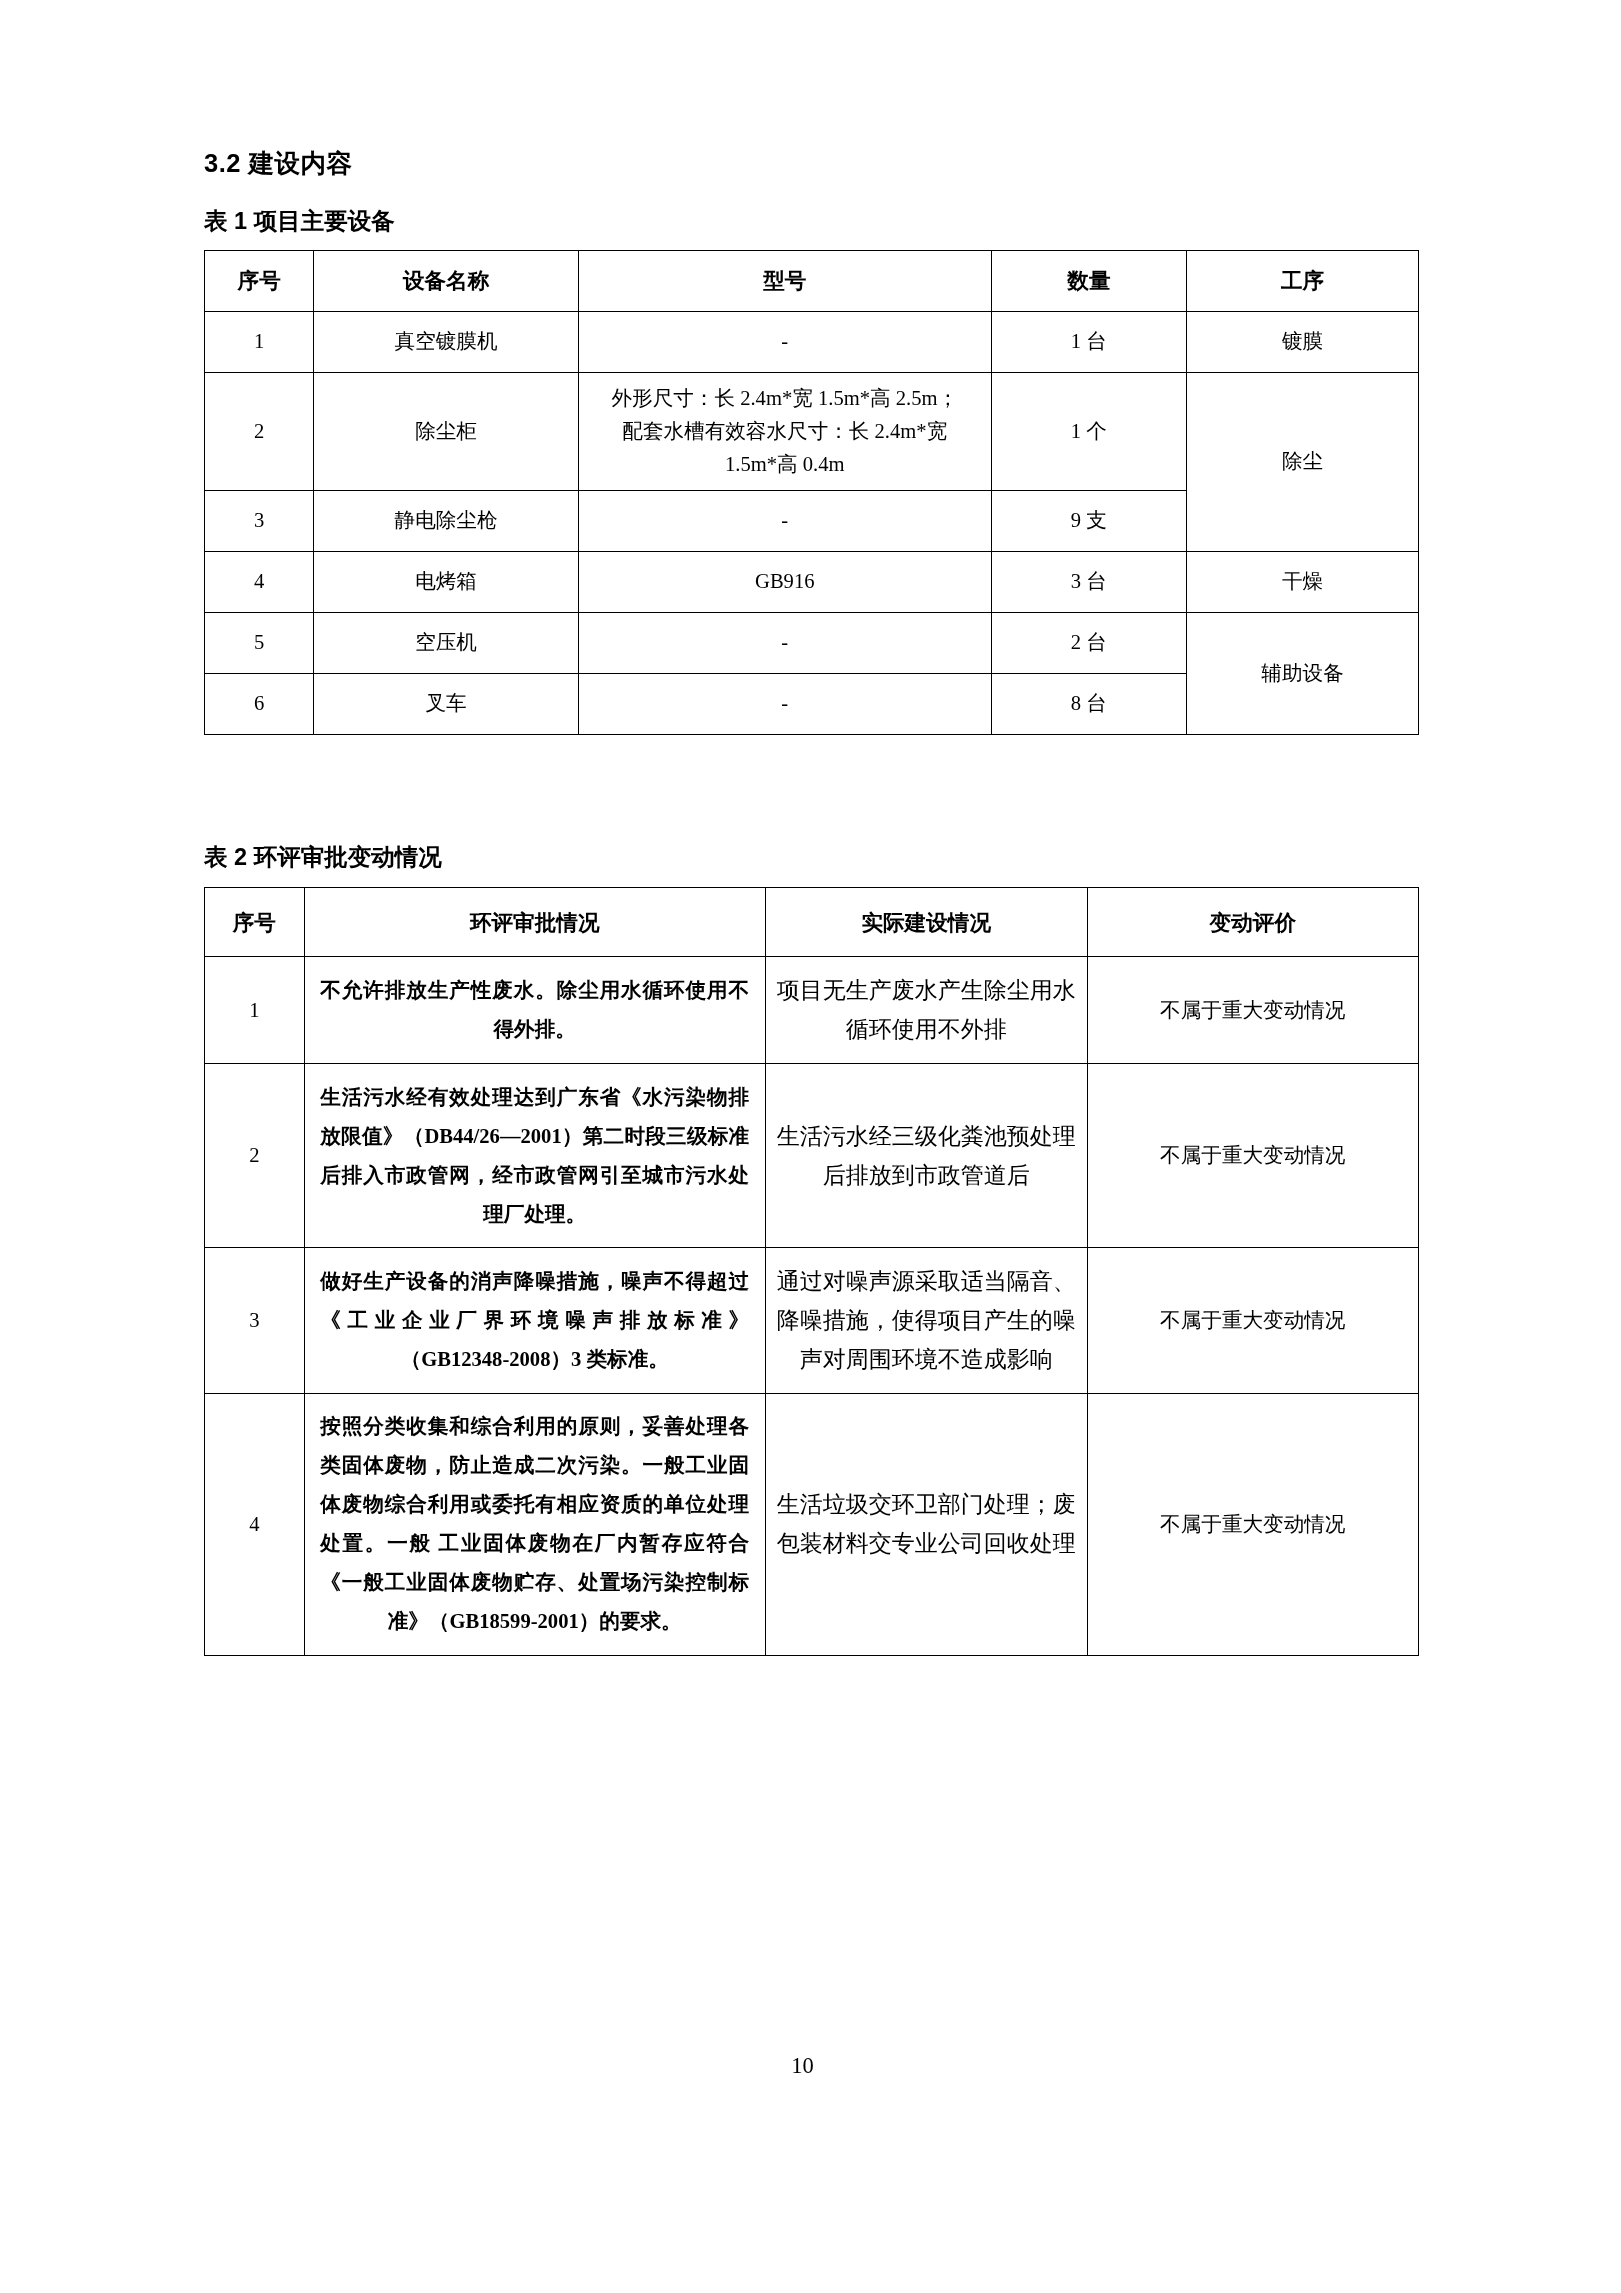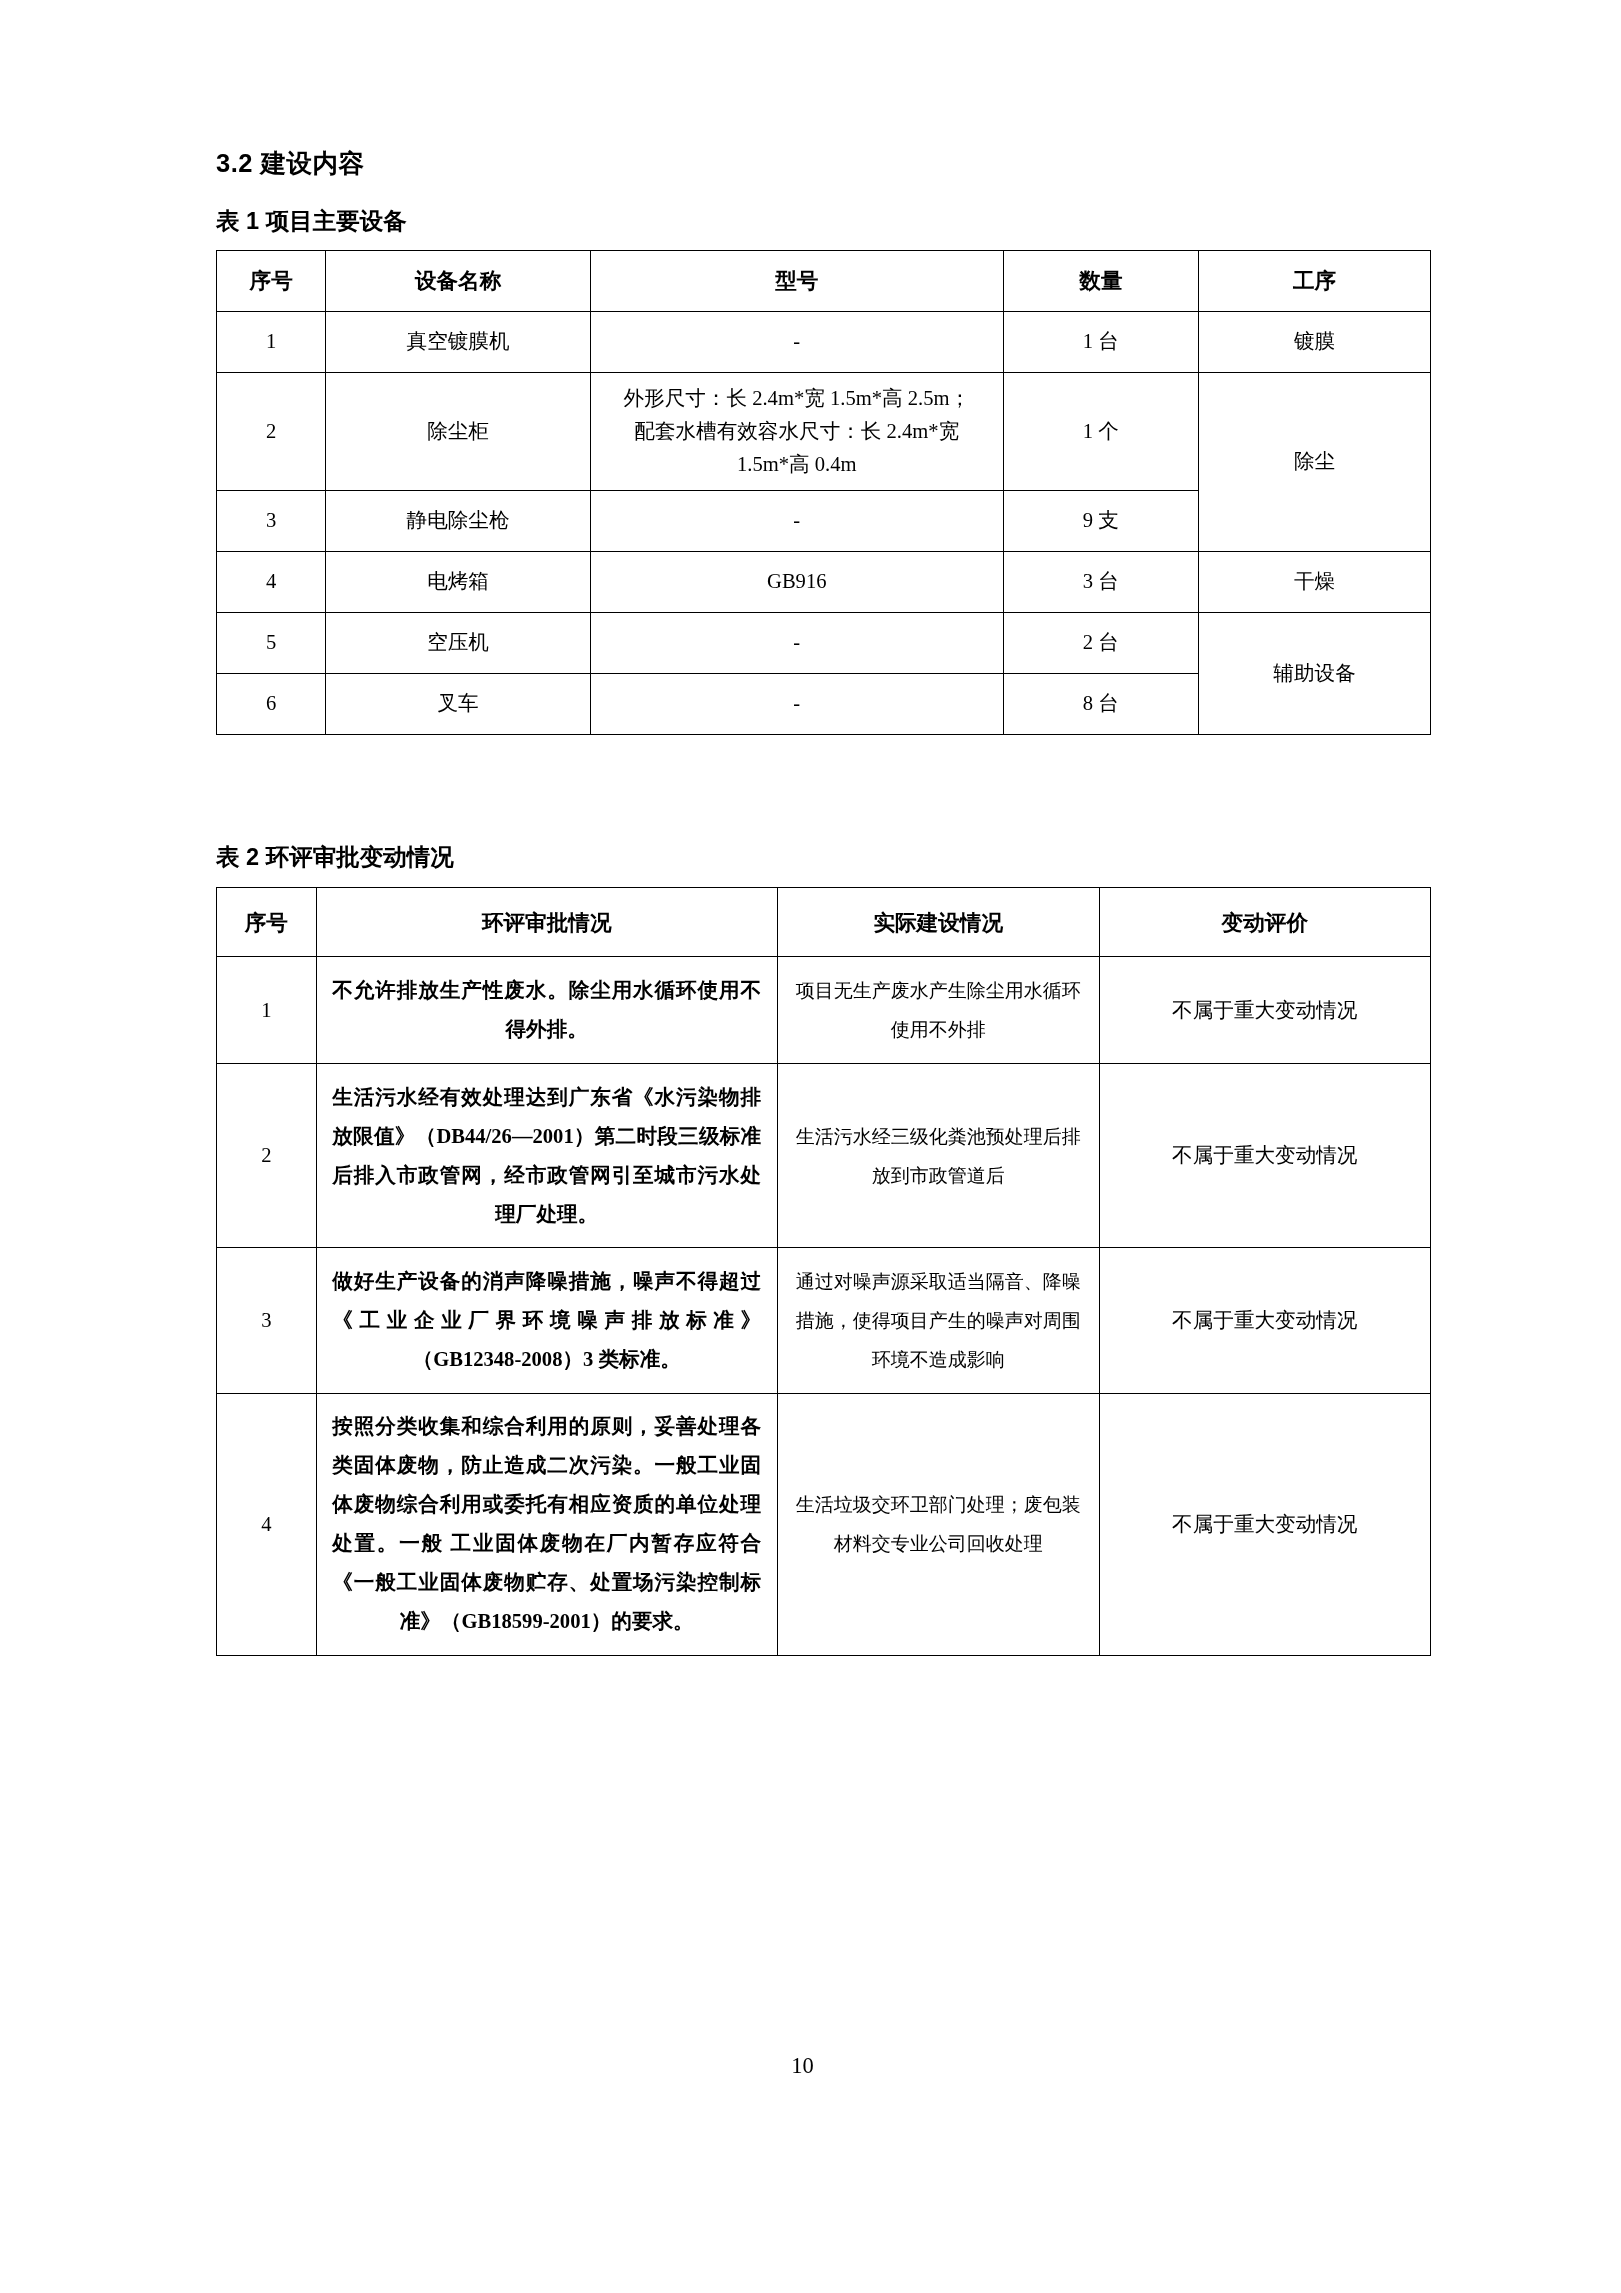--- a/index.html
+++ b/index.html
@@ -14,21 +14,21 @@
   .page {
     position: relative;
     width: 1621px;
     height: 2294px;
     background: #ffffff;
     box-sizing: border-box;
     overflow: hidden;
   }
   .content {
     position: absolute;
-    left: 216px;
+    left: 204px;
     top: 147px;
     width: 1215px;
   }
 
   
   .h2 {
     font-family: "Liberation Sans", "DejaVu Sans", sans-serif;
     font-weight: bold;
     font-size: 25.5px;
     letter-spacing: 0.5px;
@@ -89,21 +89,21 @@
     text-justify: inter-ideograph;
     padding: 13.7px 15.7px;
     line-height: 39px;
     font-size: 20.6px;
     font-weight: bold;
   }
   .tbl2 td.body-cell.last-line-center { text-align-last: center; }
   .tbl2 td.mid-cell {
     padding: 13.7px 9.8px;
     line-height: 39px;
-    font-size: 19px;
+    font-size: 23px;
     text-align: center;
   }
   .tbl2 th { height: 57px; }
 
   .multiline { white-space: pre-line; }
 
   
   .page-number {
     position: absolute;
     left: 0;

